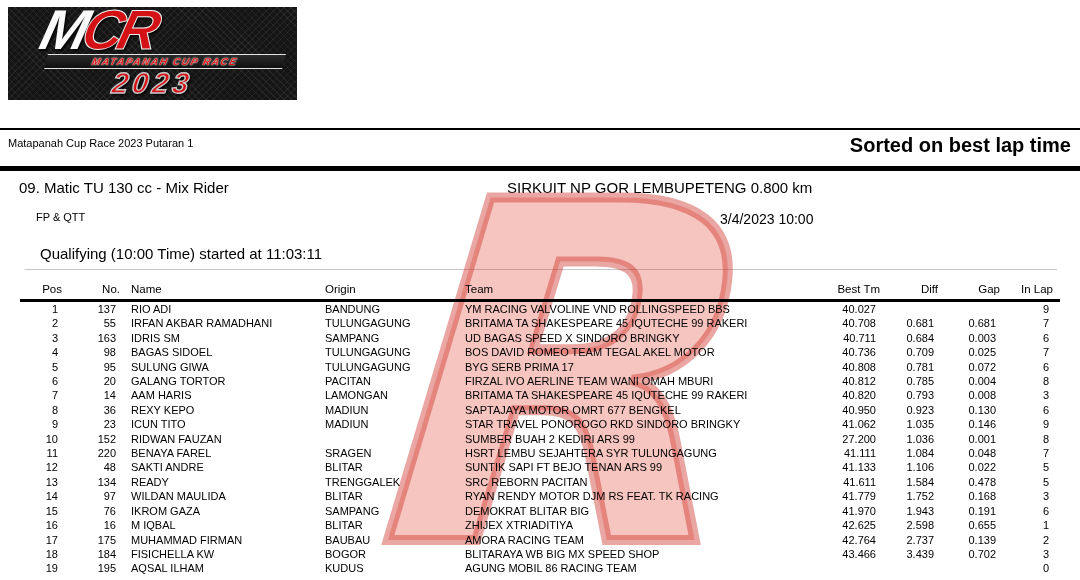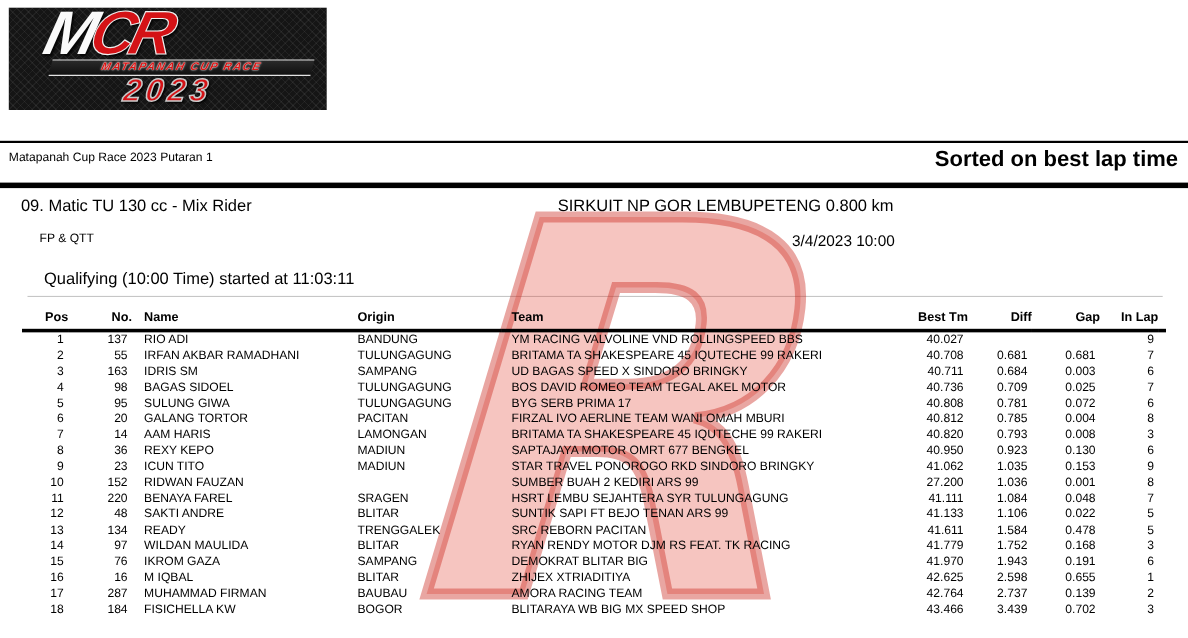--- a/index.html
+++ b/index.html
@@ -58,21 +58,21 @@
   .qualifying { position:absolute; left:30px; top:245px; font-size:15px;margin-left:10px; }
   .rule-faint { position:absolute; left:25px; top:269px; width:1032px; height:1px; background:#c6c6c6; }
 
   
   .watermark { position:absolute; left:360px; top:140px; z-index:1; pointer-events:none; }
 
   
   .table-wrap { position:absolute; left:20px; top:280px; width:1040px; z-index:2; }
   table { border-collapse:collapse; table-layout:fixed; width:1040px; background:transparent; }
   thead th {
-    font-size:11.5px; font-weight:bold; text-align:left;
+    font-size:11.5px; font-weight:normal; text-align:left;
     padding:3px 0 4px 0; border-bottom:3px solid #000; white-space:nowrap;
   }
   tbody td {
     font-size:11px; line-height:14.4px; height:14.4px; padding:0;
     white-space:nowrap; overflow:hidden;
   }
   .c-pos  { width:42px; }  .c-no   { width:58px; }
   .c-name { width:200px; } .c-orig { width:136px; }
   .c-team { width:314px; } .c-best { width:110px; }
   .c-diff { width:58px; }  .c-gap  { width:62px; }
@@ -240,21 +240,21 @@
             <td></td>
           </tr>
           <tr>
             <td class="num pos">9</td>
             <td class="num">23</td>
             <td class="name">ICUN TITO</td>
             <td class="orig">MADIUN</td>
             <td class="team">STAR TRAVEL PONOROGO RKD SINDORO BRINGKY</td>
             <td class="num">41.062</td>
             <td class="num">1.035</td>
-            <td class="num">0.153</td>
+            <td class="num">0.146</td>
             <td class="num">9</td>
             <td></td>
           </tr>
           <tr>
             <td class="num pos">10</td>
             <td class="num">152</td>
             <td class="name">RIDWAN FAUZAN</td>
             <td class="orig"></td>
             <td class="team">SUMBER BUAH 2 KEDIRI ARS 99</td>
             <td class="num">27.200</td>
@@ -330,21 +330,21 @@
             <td class="orig">BLITAR</td>
             <td class="team">ZHIJEX XTRIADITIYA</td>
             <td class="num">42.625</td>
             <td class="num">2.598</td>
             <td class="num">0.655</td>
             <td class="num">1</td>
             <td></td>
           </tr>
           <tr>
             <td class="num pos">17</td>
-            <td class="num">287</td>
+            <td class="num">175</td>
             <td class="name">MUHAMMAD FIRMAN</td>
             <td class="orig">BAUBAU</td>
             <td class="team">AMORA RACING TEAM</td>
             <td class="num">42.764</td>
             <td class="num">2.737</td>
             <td class="num">0.139</td>
             <td class="num">2</td>
             <td></td>
           </tr>
           <tr>
@@ -352,17 +352,29 @@
             <td class="num">184</td>
             <td class="name">FISICHELLA KW</td>
             <td class="orig">BOGOR</td>
             <td class="team">BLITARAYA WB BIG MX SPEED SHOP</td>
             <td class="num">43.466</td>
             <td class="num">3.439</td>
             <td class="num">0.702</td>
             <td class="num">3</td>
             <td></td>
           </tr>
+          <tr>
+            <td class="num pos">19</td>
+            <td class="num">195</td>
+            <td class="name">AQSAL ILHAM</td>
+            <td class="orig">KUDUS</td>
+            <td class="team">AGUNG MOBIL 86 RACING TEAM</td>
+            <td class="num"></td>
+            <td class="num"></td>
+            <td class="num"></td>
+            <td class="num">0</td>
+            <td></td>
+          </tr>
         </tbody>
     </table>
   </div>
 
 </div>
 
 </body></html>

